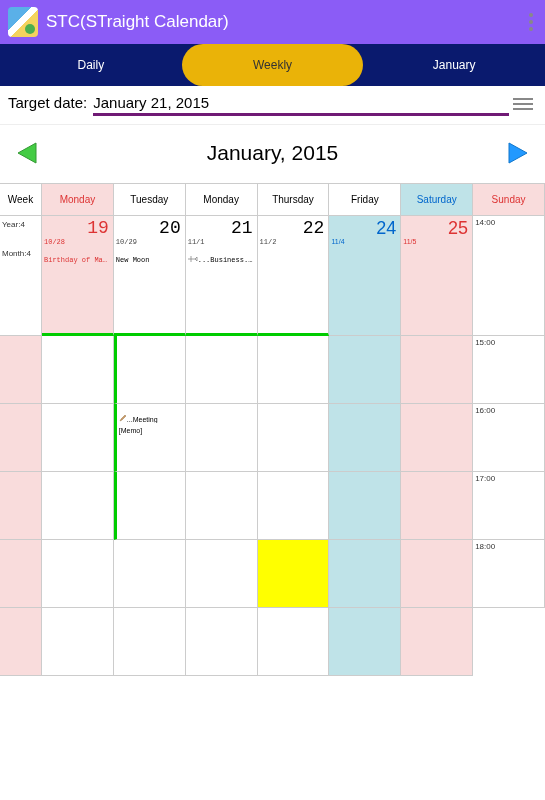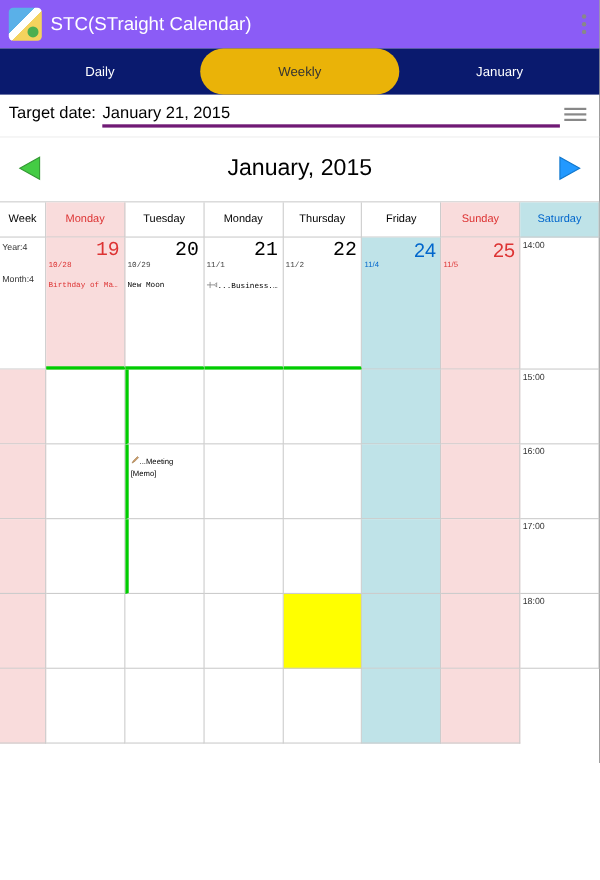--- a/index.html
+++ b/index.html
@@ -85,22 +85,22 @@
       </svg>
   </div>
 
   <div class="grid">
     <div class="cell dayhead">Week</div>
     <div class="cell dayhead mon bg-pink">Monday</div>
     <div class="cell dayhead">Tuesday</div>
     <div class="cell dayhead">Monday</div>
     <div class="cell dayhead">Thursday</div>
     <div class="cell dayhead">Friday</div>
+    <div class="cell dayhead sat bg-cyan">Saturday</div>
     <div class="cell dayhead sun bg-pink">Sunday</div>
-    <div class="cell dayhead sat bg-cyan">Saturday</div>
 
     <div class="cell">
       <div class="rowlabel" style="padding-top:4px">Year:4</div>
       <div class="rowlabel" style="padding-top:18px">Month:4</div>
     </div>
     <div class="cell bg-pink green-bottom">
       <div class="daynum red">19</div>
       <div class="altdate red">10/28</div>
       <div class="event red">Birthday of Martin Lu...</div>
     </div>

